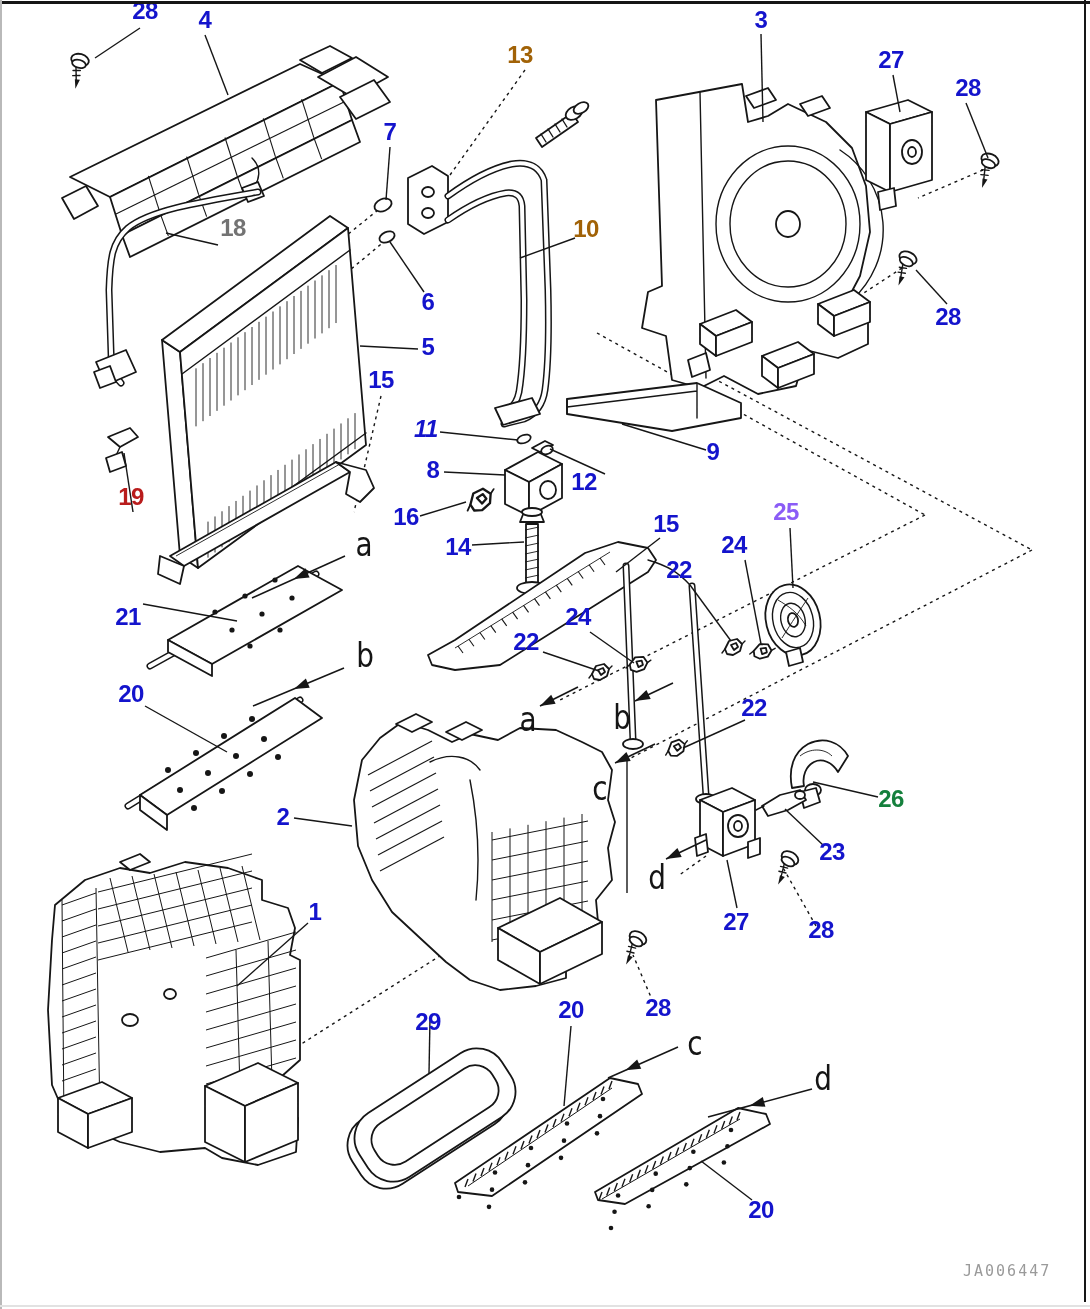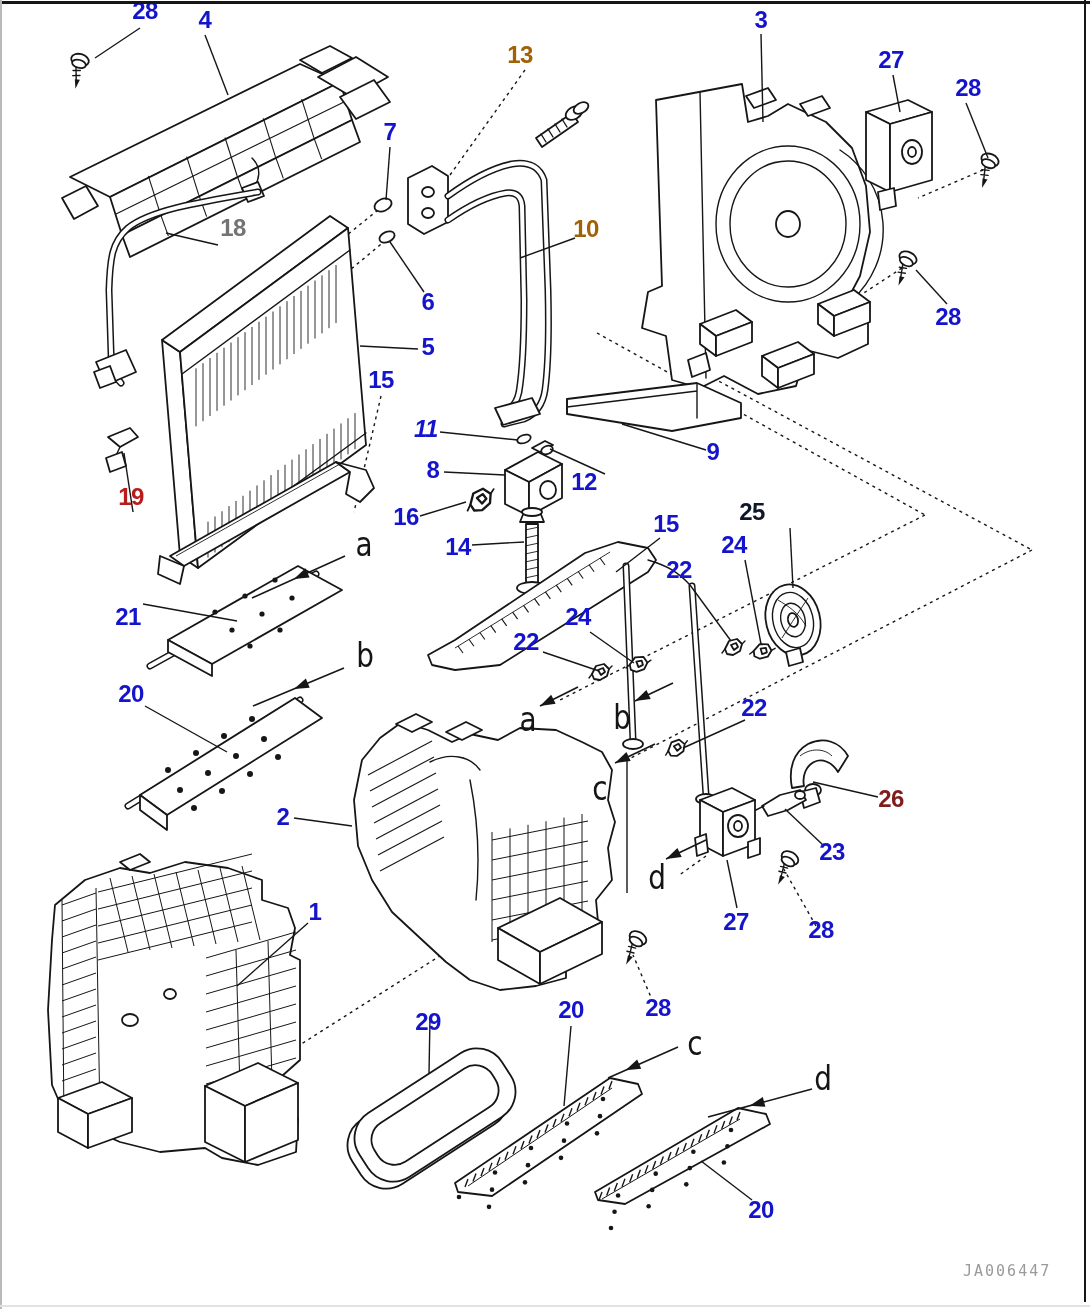--- a/index.html
+++ b/index.html
@@ -627,33 +627,33 @@
       <div class="callout" style="left: 586px; top: 229px; color: #a16207;">10</div>
       <div class="callout" style="left: 233px; top: 228px; color: #737373;">18</div>
       <div class="callout" style="left: 428px; top: 302px; color: rgb(20, 20, 204);">6</div>
       <div class="callout" style="left: 948px; top: 317px; color: rgb(20, 20, 204);">28</div>
       <div class="callout" style="left: 428px; top: 347px; color: rgb(20, 20, 204);">5</div>
       <div class="callout" style="left: 381px; top: 380px; color: rgb(20, 20, 204);">15</div>
       <div class="callout" style="left: 426px; top: 429px; color: rgb(20, 20, 204); font-style: italic;">11</div>
       <div class="callout" style="left: 713px; top: 452px; color: rgb(20, 20, 204);">9</div>
       <div class="callout" style="left: 433px; top: 470px; color: rgb(20, 20, 204);">8</div>
       <div class="callout" style="left: 584px; top: 482px; color: rgb(20, 20, 204);">12</div>
-      <div class="callout" style="left: 752px; top: 512px; color: #0f172a;">25</div>
+      <div class="callout" style="left: 786px; top: 512px; color: #8b5cf6;">25</div>
       <div class="callout" style="left: 406px; top: 517px; color: rgb(20, 20, 204);">16</div>
       <div class="callout" style="left: 666px; top: 524px; color: rgb(20, 20, 204);">15</div>
       <div class="callout" style="left: 131px; top: 497px; color: #b91c1c;">19</div>
       <div class="callout" style="left: 734px; top: 545px; color: rgb(20, 20, 204);">24</div>
       <div class="callout" style="left: 458px; top: 547px; color: rgb(20, 20, 204);">14</div>
       <div class="callout" style="left: 679px; top: 570px; color: rgb(20, 20, 204);">22</div>
       <div class="callout" style="left: 128px; top: 602px; color: rgb(20, 20, 204); margin-top: 15px;">21</div>
       <div class="callout" style="left: 578px; top: 617px; color: rgb(20, 20, 204);">24</div>
       <div class="callout" style="left: 526px; top: 642px; color: rgb(20, 20, 204);">22</div>
       <div class="callout" style="left: 131px; top: 694px; color: rgb(20, 20, 204);">20</div>
       <div class="callout" style="left: 754px; top: 708px; color: rgb(20, 20, 204);">22</div>
-      <div class="callout" style="left: 891px; top: 799px; color: #7f1d1d;">26</div>
+      <div class="callout" style="left: 891px; top: 799px; color: #15803d;">26</div>
       <div class="callout" style="left: 283px; top: 817px; color: rgb(20, 20, 204);">2</div>
       <div class="callout" style="left: 832px; top: 852px; color: rgb(20, 20, 204);">23</div>
       <div class="callout" style="left: 736px; top: 922px; color: rgb(20, 20, 204);">27</div>
       <div class="callout" style="left: 315px; top: 912px; color: rgb(20, 20, 204);">1</div>
       <div class="callout" style="left: 821px; top: 930px; color: rgb(20, 20, 204);">28</div>
       <div class="callout" style="left: 428px; top: 1002px; color: rgb(20, 20, 204); margin-top: 20px;">29</div>
       <div class="callout" style="left: 571px; top: 1010px; color: rgb(20, 20, 204);">20</div>
       <div class="callout" style="left: 658px; top: 1008px; color: rgb(20, 20, 204);">28</div>
       <div class="callout" style="left: 761px; top: 1210px; color: rgb(20, 20, 204);">20</div>
       <div class="letter" style="left: 364px; top: 546px;">a</div>

